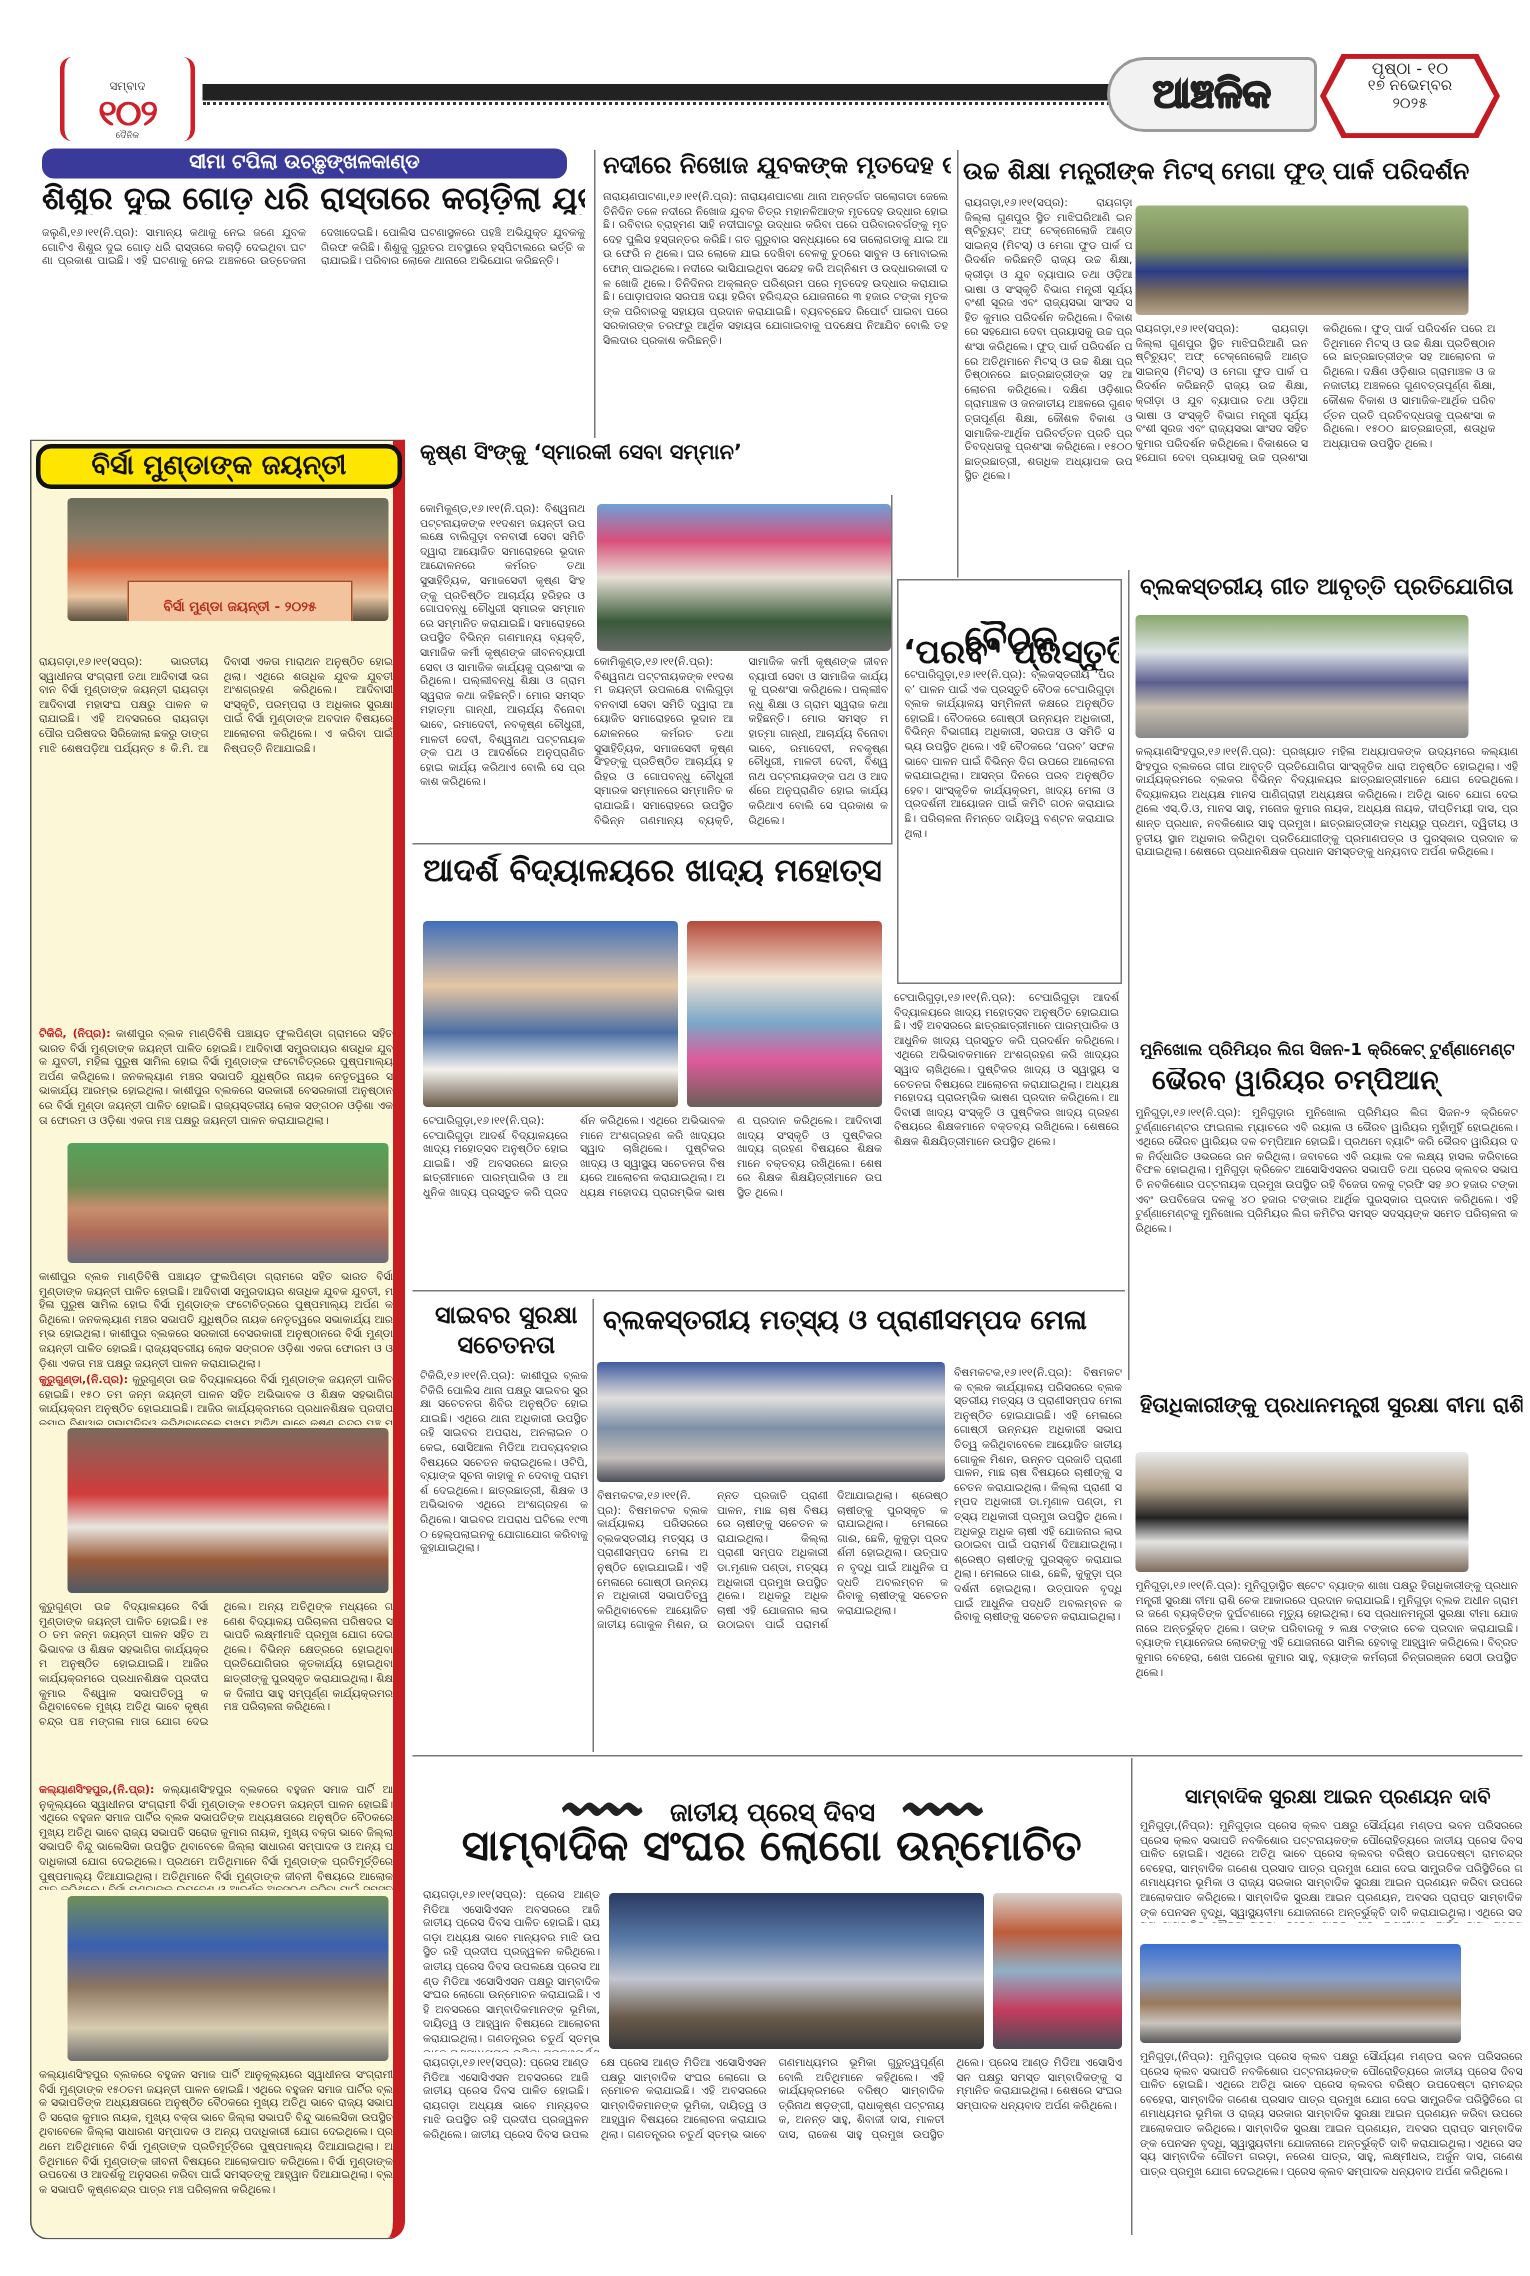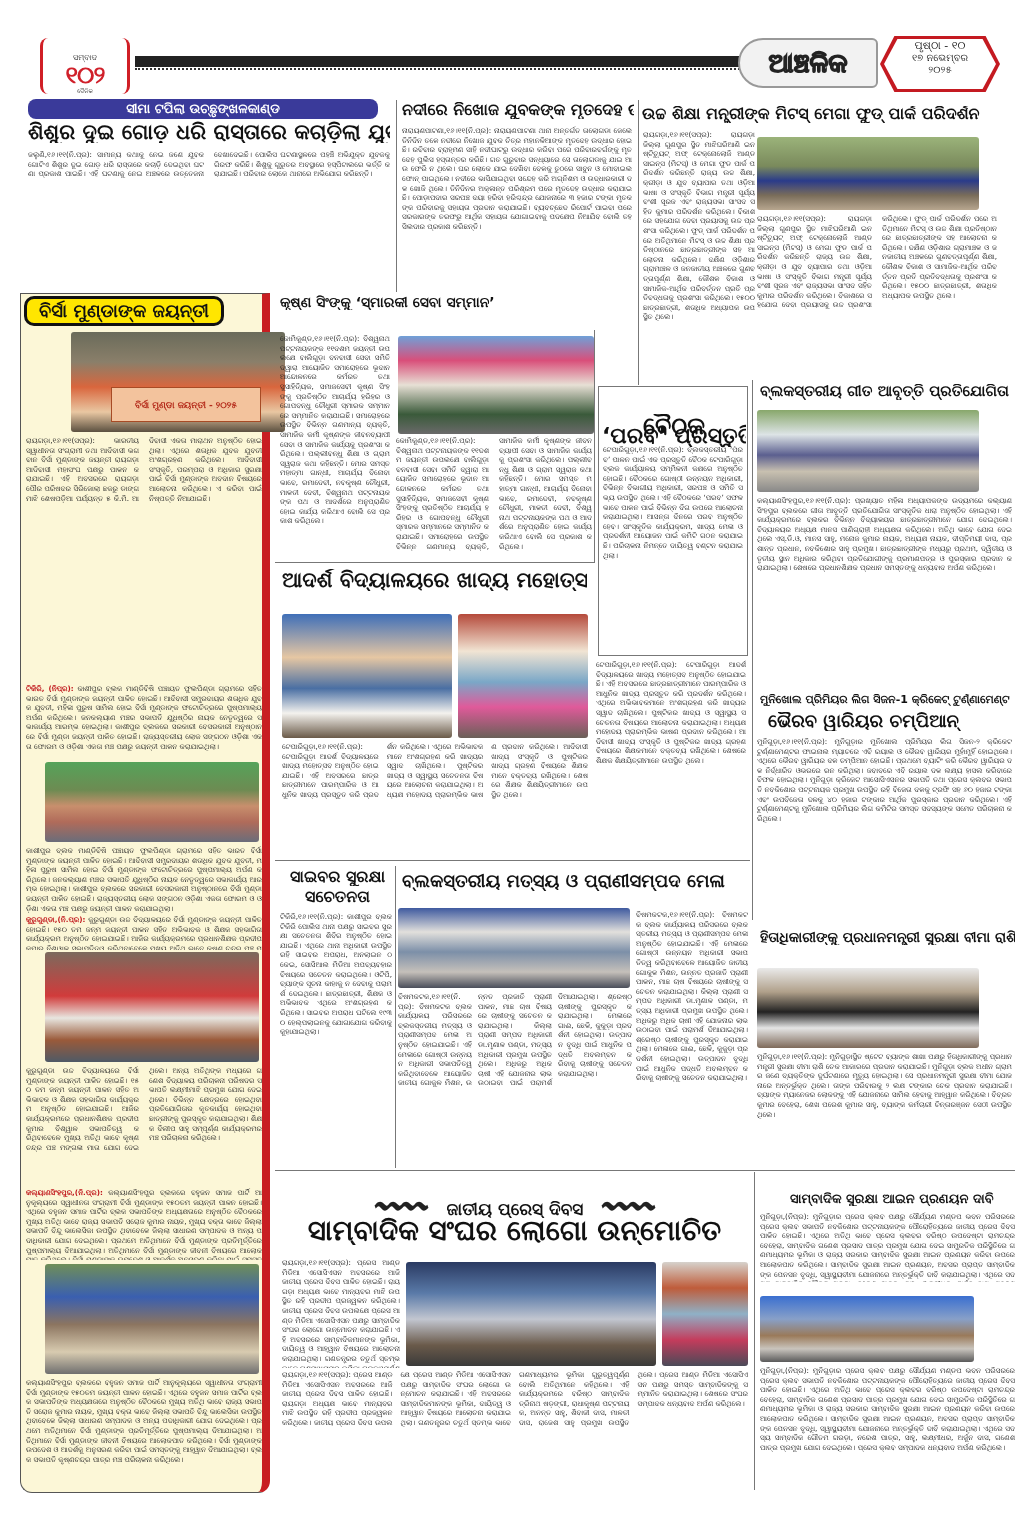--- a/index.html
+++ b/index.html
@@ -83,22 +83,22 @@
 <div class="abs hl" style="left:402px;top:102px;width:232px;font-size:16px;">ନଦୀରେ ନିଖୋଜ ଯୁବକଙ୍କ ମୃତଦେହ ଉଦ୍ଧାର</div>
 <div class="abs body-text" style="left:402px;top:126px;width:230px;height:160px;">ନାରାୟଣପାଟଣା,୧୬।୧୧(ନି.ପ୍ର): ନାରାୟଣପାଟଣା ଥାନା ଅନ୍ତର୍ଗତ ତାଲୋଗଡା ଜେଲେ ତିନିଦିନ ତଳେ ନଦୀରେ ନିଖୋଜ ଯୁବକ ଚିତ୍ର ମହାନଳିଆଙ୍କ ମୃତଦେହ ଉଦ୍ଧାର ହୋଇଛି। ରବିବାର ବ୍ରାହ୍ମଣ ସାହି ନଦୀଘାଟରୁ ଉଦ୍ଧାର କରିବା ପରେ ପରିବାରବର୍ଗଙ୍କୁ ମୃତଦେହ ପୁଲିସ ହସ୍ତାନ୍ତର କରିଛି। ଗତ ଗୁରୁବାର ସନ୍ଧ୍ୟାରେ ସେ ତାଲୋଗଡାକୁ ଯାଇ ଆଉ ଫେରି ନ ଥିଲେ। ଘର ଲୋକେ ଯାଇ ଦେଖିବା ବେଳକୁ ତୁଠରେ ସାବୁନ ଓ ମୋବାଇଲ ଫୋନ୍ ପାଇଥିଲେ। ନଦୀରେ ଭାସିଯାଇଥିବା ସନ୍ଦେହ କରି ଅଗ୍ନିଶମ ଓ ଉଦ୍ଧାରକାରୀ ଦଳ ଖୋଜି ଥିଲେ। ତିନିଦିନର ଅକ୍ଳାନ୍ତ ପରିଶ୍ରମ ପରେ ମୃତଦେହ ଉଦ୍ଧାର କରାଯାଇଛି। ପୋଡ଼ାପଦାର ସରପଞ୍ଚ ଦୟା ହରିବା ହରିଶ୍ଚନ୍ଦ୍ର ଯୋଜନାରେ ୩ ହଜାର ଟଙ୍କା ମୃତକଙ୍କ ପରିବାରକୁ ସହାୟତା ପ୍ରଦାନ କରାଯାଇଛି। ବ୍ୟବଚ୍ଛେଦ ରିପୋର୍ଟ ପାଇବା ପରେ ସରକାରଙ୍କ ତରଫରୁ ଆର୍ଥିକ ସହାୟତା ଯୋଗାଇବାକୁ ପଦକ୍ଷେପ ନିଆଯିବ ବୋଲି ତହସିଲଦାର ପ୍ରକାଶ କରିଛନ୍ତି।</div>
 
 <div class="vline" style="left:638px;top:100px;height:285px;"></div>
 <div class="abs hl" style="left:642px;top:106px;width:372px;font-size:16px;">ଉଚ୍ଚ ଶିକ୍ଷା ମନ୍ତ୍ରୀଙ୍କ ମିଟସ୍ ମେଗା ଫୁଡ୍ ପାର୍କ ପରିଦର୍ଶନ</div>
 <div class="abs body-text" style="left:643px;top:130px;width:112px;height:250px;">ରାୟଗଡ଼ା,୧୬।୧୧(ସପ୍ର): ରାୟଗଡ଼ା ଜିଲ୍ଲା ଗୁଣପୁର ସ୍ଥିତ ମାଝିଘରିଆଣି ଇନଷ୍ଟିଚ୍ୟୁଟ୍ ଅଫ୍ ଟେକ୍ନୋଲୋଜି ଆଣ୍ଡ ସାଇନ୍ସ (ମିଟସ୍) ଓ ମେଗା ଫୁଡ ପାର୍କ ପରିଦର୍ଶନ କରିଛନ୍ତି ରାଜ୍ୟ ଉଚ୍ଚ ଶିକ୍ଷା, କ୍ରୀଡ଼ା ଓ ଯୁବ ବ୍ୟାପାର ତଥା ଓଡ଼ିଆ ଭାଷା ଓ ସଂସ୍କୃତି ବିଭାଗ ମନ୍ତ୍ରୀ ସୂର୍ଯ୍ୟବଂଶୀ ସୂରଜ ଏବଂ ରାଜ୍ୟସଭା ସାଂସଦ ସହିତ କୁମାର ପରିଦର୍ଶନ କରିଥିଲେ। ବିକାଶରେ ସହଯୋଗ ଦେବା ପ୍ରୟାସକୁ ଉଚ୍ଚ ପ୍ରଶଂସା କରିଥିଲେ। ଫୁଡ୍ ପାର୍କ ପରିଦର୍ଶନ ପରେ ଅତିଥିମାନେ ମିଟସ୍ ଓ ଉଚ୍ଚ ଶିକ୍ଷା ପ୍ରତିଷ୍ଠାନରେ ଛାତ୍ରଛାତ୍ରୀଙ୍କ ସହ ଆଲୋଚନା କରିଥିଲେ। ଦକ୍ଷିଣ ଓଡ଼ିଶାର ଗ୍ରାମାଞ୍ଚଳ ଓ ଜନଜାତୀୟ ଅଞ୍ଚଳରେ ଗୁଣବତ୍ତାପୂର୍ଣ୍ଣ ଶିକ୍ଷା, କୌଶଳ ବିକାଶ ଓ ସାମାଜିକ-ଆର୍ଥିକ ପରିବର୍ତ୍ତନ ପ୍ରତି ପ୍ରତିବଦ୍ଧତାକୁ ପ୍ରଶଂସା କରିଥିଲେ। ୧୫୦୦ ଛାତ୍ରଛାତ୍ରୀ, ଶତାଧିକ ଅଧ୍ୟାପକ ଉପସ୍ଥିତ ଥିଲେ।</div>
 <div class="abs photo ph4" style="left:757px;top:137px;width:222px;height:73px;"></div>
 <div class="abs body-text cols2" style="left:757px;top:214px;width:240px;height:168px;">ରାୟଗଡ଼ା,୧୬।୧୧(ସପ୍ର): ରାୟଗଡ଼ା ଜିଲ୍ଲା ଗୁଣପୁର ସ୍ଥିତ ମାଝିଘରିଆଣି ଇନଷ୍ଟିଚ୍ୟୁଟ୍ ଅଫ୍ ଟେକ୍ନୋଲୋଜି ଆଣ୍ଡ ସାଇନ୍ସ (ମିଟସ୍) ଓ ମେଗା ଫୁଡ ପାର୍କ ପରିଦର୍ଶନ କରିଛନ୍ତି ରାଜ୍ୟ ଉଚ୍ଚ ଶିକ୍ଷା, କ୍ରୀଡ଼ା ଓ ଯୁବ ବ୍ୟାପାର ତଥା ଓଡ଼ିଆ ଭାଷା ଓ ସଂସ୍କୃତି ବିଭାଗ ମନ୍ତ୍ରୀ ସୂର୍ଯ୍ୟବଂଶୀ ସୂରଜ ଏବଂ ରାଜ୍ୟସଭା ସାଂସଦ ସହିତ କୁମାର ପରିଦର୍ଶନ କରିଥିଲେ। ବିକାଶରେ ସହଯୋଗ ଦେବା ପ୍ରୟାସକୁ ଉଚ୍ଚ ପ୍ରଶଂସା କରିଥିଲେ। ଫୁଡ୍ ପାର୍କ ପରିଦର୍ଶନ ପରେ ଅତିଥିମାନେ ମିଟସ୍ ଓ ଉଚ୍ଚ ଶିକ୍ଷା ପ୍ରତିଷ୍ଠାନରେ ଛାତ୍ରଛାତ୍ରୀଙ୍କ ସହ ଆଲୋଚନା କରିଥିଲେ। ଦକ୍ଷିଣ ଓଡ଼ିଶାର ଗ୍ରାମାଞ୍ଚଳ ଓ ଜନଜାତୀୟ ଅଞ୍ଚଳରେ ଗୁଣବତ୍ତାପୂର୍ଣ୍ଣ ଶିକ୍ଷା, କୌଶଳ ବିକାଶ ଓ ସାମାଜିକ-ଆର୍ଥିକ ପରିବର୍ତ୍ତନ ପ୍ରତି ପ୍ରତିବଦ୍ଧତାକୁ ପ୍ରଶଂସା କରିଥିଲେ। ୧୫୦୦ ଛାତ୍ରଛାତ୍ରୀ, ଶତାଧିକ ଅଧ୍ୟାପକ ଉପସ୍ଥିତ ଥିଲେ।</div>
 
 <div class="abs cream-col" style="left:20px;top:293px;width:250px;height:1200px;"></div>
-<div class="abs red-box-title" style="left:24px;top:296px;width:200px;height:30px;font-size:18px;line-height:24px;">ବିର୍ସା ମୁଣ୍ଡାଙ୍କ ଜୟନ୍ତୀ</div>
-<div class="abs photo ph1" style="left:45px;top:332px;width:214px;height:100px;margin-left:26px;">
+<div class="abs red-box-title" style="left:24px;top:296px;width:244px;height:30px;font-size:18px;line-height:24px;">ବିର୍ସା ମୁଣ୍ଡାଙ୍କ ଜୟନ୍ତୀ</div>
+<div class="abs photo ph1" style="left:45px;top:332px;width:214px;height:82px;">
   <div style="position:absolute;left:40px;top:55px;width:150px;height:35px;background:#f3c39d;border:1px solid #a74b25;font-size:9px;color:#b42a1a;font-weight:bold;text-align:center;line-height:35px;">ବିର୍ସା ମୁଣ୍ଡା ଜୟନ୍ତୀ - ୨୦୨୫</div>
 </div>
 <div class="abs body-text cols2" style="left:26px;top:436px;width:236px;height:245px;">ରାୟଗଡ଼ା,୧୬।୧୧(ସପ୍ର): ଭାରତୀୟ ସ୍ୱାଧୀନତା ସଂଗ୍ରାମୀ ତଥା ଆଦିବାସୀ ଭଗବାନ ବିର୍ସା ମୁଣ୍ଡାଙ୍କ ଜୟନ୍ତୀ ରାୟଗଡ଼ା ଆଦିବାସୀ ମହାସଂଘ ପକ୍ଷରୁ ପାଳନ କରାଯାଇଛି। ଏହି ଅବସରରେ ରାୟଗଡ଼ା ପୌର ପରିଷଦର ସିରିଜୋଲା ଛକରୁ ଡାଙ୍ଗମାଝି ଶେଷପଡ଼ିଆ ପର୍ଯ୍ୟନ୍ତ ୫ କି.ମି. ଆଦିବାସୀ ଏକତା ମାରାଥନ ଅନୁଷ୍ଠିତ ହୋଇଥିଲା। ଏଥିରେ ଶତାଧିକ ଯୁବକ ଯୁବତୀ ଅଂଶଗ୍ରହଣ କରିଥିଲେ। ଆଦିବାସୀ ସଂସ୍କୃତି, ପରମ୍ପରା ଓ ଅଧିକାର ସୁରକ୍ଷା ପାଇଁ ବିର୍ସା ମୁଣ୍ଡାଙ୍କ ଅବଦାନ ବିଷୟରେ ଆଲୋଚନା କରିଥିଲେ। ଏ କରିବା ପାଇଁ ନିଷ୍ପତ୍ତି ନିଆଯାଇଛି।</div>
 <div class="abs body-text" style="left:26px;top:684px;width:236px;height:70px;"><span class="dateline">ଟିକିରି, (ନିପ୍ର):</span><span> କାଶୀପୁର ବ୍ଲକ ମାଣ୍ଡିବିଷି ପଞ୍ଚାୟତ ଫୁଲପିଣ୍ଡା ଗ୍ରାମରେ ସହିତ ଭାରତ ବିର୍ସା ମୁଣ୍ଡାଙ୍କ ଜୟନ୍ତୀ ପାଳିତ ହୋଇଛି। ଆଦିବାସୀ ସମ୍ପ୍ରଦାୟର ଶତାଧିକ ଯୁବକ ଯୁବତୀ, ମହିଳା ପୁରୁଷ ସାମିଲ ହୋଇ ବିର୍ସା ମୁଣ୍ଡାଙ୍କ ଫଟୋଚିତ୍ରରେ ପୁଷ୍ପମାଲ୍ୟ ଅର୍ପଣ କରିଥିଲେ। ଜନକଲ୍ୟାଣ ମଞ୍ଚର ସଭାପତି ଯୁଧିଷ୍ଠିର ନାୟକ ନେତୃତ୍ୱରେ ସଭାକାର୍ଯ୍ୟ ଆରମ୍ଭ ହୋଇଥିଲା। କାଶୀପୁର ବ୍ଲକରେ ସରକାରୀ ବେସରକାରୀ ଅନୁଷ୍ଠାନରେ ବିର୍ସା ମୁଣ୍ଡା ଜୟନ୍ତୀ ପାଳିତ ହୋଇଛି। ରାଜ୍ୟସ୍ତରୀୟ ଲୋକ ସଙ୍ଗଠନ ଓଡ଼ିଶା ଏକତା ଫୋରମ ଓ ଓଡ଼ିଶା ଏକତା ମଞ୍ଚ ପକ୍ଷରୁ ଜୟନ୍ତୀ ପାଳନ କରାଯାଇଥିଲା।</span></div>
 <div class="abs photo ph2" style="left:45px;top:762px;width:214px;height:80px;"></div>
 <div class="abs body-text" style="left:26px;top:846px;width:236px;height:70px;"> କାଶୀପୁର ବ୍ଲକ ମାଣ୍ଡିବିଷି ପଞ୍ଚାୟତ ଫୁଲପିଣ୍ଡା ଗ୍ରାମରେ ସହିତ ଭାରତ ବିର୍ସା ମୁଣ୍ଡାଙ୍କ ଜୟନ୍ତୀ ପାଳିତ ହୋଇଛି। ଆଦିବାସୀ ସମ୍ପ୍ରଦାୟର ଶତାଧିକ ଯୁବକ ଯୁବତୀ, ମହିଳା ପୁରୁଷ ସାମିଲ ହୋଇ ବିର୍ସା ମୁଣ୍ଡାଙ୍କ ଫଟୋଚିତ୍ରରେ ପୁଷ୍ପମାଲ୍ୟ ଅର୍ପଣ କରିଥିଲେ। ଜନକଲ୍ୟାଣ ମଞ୍ଚର ସଭାପତି ଯୁଧିଷ୍ଠିର ନାୟକ ନେତୃତ୍ୱରେ ସଭାକାର୍ଯ୍ୟ ଆରମ୍ଭ ହୋଇଥିଲା। କାଶୀପୁର ବ୍ଲକରେ ସରକାରୀ ବେସରକାରୀ ଅନୁଷ୍ଠାନରେ ବିର୍ସା ମୁଣ୍ଡା ଜୟନ୍ତୀ ପାଳିତ ହୋଇଛି। ରାଜ୍ୟସ୍ତରୀୟ ଲୋକ ସଙ୍ଗଠନ ଓଡ଼ିଶା ଏକତା ଫୋରମ ଓ ଓଡ଼ିଶା ଏକତା ମଞ୍ଚ ପକ୍ଷରୁ ଜୟନ୍ତୀ ପାଳନ କରାଯାଇଥିଲା।</div>
 <div class="abs body-text" style="left:26px;top:915px;width:236px;height:35px;"><span class="dateline">କୁରୁଗୁଣ୍ଡା,(ନି.ପ୍ର):</span><span> କୁରୁଗୁଣ୍ଡା ଉଚ୍ଚ ବିଦ୍ୟାଳୟରେ ବିର୍ସା ମୁଣ୍ଡାଙ୍କ ଜୟନ୍ତୀ ପାଳିତ ହୋଇଛି। ୧୫୦ ତମ ଜନ୍ମ ଜୟନ୍ତୀ ପାଳନ ସହିତ ଅଭିଭାବକ ଓ ଶିକ୍ଷକ ସହଭାଗିତା କାର୍ଯ୍ୟକ୍ରମ ଅନୁଷ୍ଠିତ ହୋଇଯାଇଛି। ଆଜିର କାର୍ଯ୍ୟକ୍ରମରେ ପ୍ରଧାନଶିକ୍ଷକ ପ୍ରଦୀପ କୁମାର ବିଶ୍ୱାଳ ସଭାପତିତ୍ୱ କରିଥିବାବେଳେ ମୁଖ୍ୟ ଅତିଥି ଭାବେ କୃଷ୍ଣ ଚନ୍ଦ୍ର ପଞ୍ଚ ମଙ୍ଗଳା ମାତା ଯୋଗ ଦେଇଥିଲେ। ଅନ୍ୟ ଅତିଥିଙ୍କ ମଧ୍ୟରେ ଗଣେଶ ବିଦ୍ୟାଳୟ ପରିଚାଳନା ପରିଷଦର ସଭାପତି ଲକ୍ଷ୍ମୀମାଝି ପ୍ରମୁଖ ଯୋଗ ଦେଇଥିଲେ। ବିଭିନ୍ନ କ୍ଷେତ୍ରରେ ହୋଇଥିବା ପ୍ରତିଯୋଗିତାର କୃତକାର୍ଯ୍ୟ ହୋଇଥିବା ଛାତ୍ରୀଙ୍କୁ ପୁରସ୍କୃତ କରାଯାଇଥିଲା। ଶିକ୍ଷକ ଦିଲୀପ ସାହୁ ସମ୍ପୂର୍ଣ୍ଣ କାର୍ଯ୍ୟକ୍ରମର ମଞ୍ଚ ପରିଚାଳନା କରିଥିଲେ।</span></div>
 <div class="abs photo ph3" style="left:45px;top:952px;width:214px;height:110px;"></div>
 <div class="abs body-text cols2" style="left:26px;top:1066px;width:236px;height:110px;"> କୁରୁଗୁଣ୍ଡା ଉଚ୍ଚ ବିଦ୍ୟାଳୟରେ ବିର୍ସା ମୁଣ୍ଡାଙ୍କ ଜୟନ୍ତୀ ପାଳିତ ହୋଇଛି। ୧୫୦ ତମ ଜନ୍ମ ଜୟନ୍ତୀ ପାଳନ ସହିତ ଅଭିଭାବକ ଓ ଶିକ୍ଷକ ସହଭାଗିତା କାର୍ଯ୍ୟକ୍ରମ ଅନୁଷ୍ଠିତ ହୋଇଯାଇଛି। ଆଜିର କାର୍ଯ୍ୟକ୍ରମରେ ପ୍ରଧାନଶିକ୍ଷକ ପ୍ରଦୀପ କୁମାର ବିଶ୍ୱାଳ ସଭାପତିତ୍ୱ କରିଥିବାବେଳେ ମୁଖ୍ୟ ଅତିଥି ଭାବେ କୃଷ୍ଣ ଚନ୍ଦ୍ର ପଞ୍ଚ ମଙ୍ଗଳା ମାତା ଯୋଗ ଦେଇଥିଲେ। ଅନ୍ୟ ଅତିଥିଙ୍କ ମଧ୍ୟରେ ଗଣେଶ ବିଦ୍ୟାଳୟ ପରିଚାଳନା ପରିଷଦର ସଭାପତି ଲକ୍ଷ୍ମୀମାଝି ପ୍ରମୁଖ ଯୋଗ ଦେଇଥିଲେ। ବିଭିନ୍ନ କ୍ଷେତ୍ରରେ ହୋଇଥିବା ପ୍ରତିଯୋଗିତାର କୃତକାର୍ଯ୍ୟ ହୋଇଥିବା ଛାତ୍ରୀଙ୍କୁ ପୁରସ୍କୃତ କରାଯାଇଥିଲା। ଶିକ୍ଷକ ଦିଲୀପ ସାହୁ ସମ୍ପୂର୍ଣ୍ଣ କାର୍ଯ୍ୟକ୍ରମର ମଞ୍ଚ ପରିଚାଳନା କରିଥିଲେ।</div>
 <div class="abs body-text" style="left:26px;top:1188px;width:236px;height:72px;"><span class="dateline">କଲ୍ୟାଣସିଂହପୁର,(ନି.ପ୍ର):</span><span> କଲ୍ୟାଣସିଂହପୁର ବ୍ଲକରେ ବହୁଜନ ସମାଜ ପାର୍ଟି ଆନୁକୂଲ୍ୟରେ ସ୍ୱାଧୀନତା ସଂଗ୍ରାମୀ ବିର୍ସା ମୁଣ୍ଡାଙ୍କ ୧୫୦ତମ ଜୟନ୍ତୀ ପାଳନ ହୋଇଛି। ଏଥିରେ ବହୁଜନ ସମାଜ ପାର୍ଟିର ବ୍ଲକ ସଭାପତିଙ୍କ ଅଧ୍ୟକ୍ଷତାରେ ଅନୁଷ୍ଠିତ ବୈଠକରେ ମୁଖ୍ୟ ଅତିଥି ଭାବେ ରାଜ୍ୟ ସଭାପତି ସରୋଜ କୁମାର ନାୟକ, ମୁଖ୍ୟ ବକ୍ତା ଭାବେ ଜିଲ୍ଲା ସଭାପତି ବିନ୍ଦୁ ଭାଲେସିକା ଉପସ୍ଥିତ ଥିବାବେଳେ ଜିଲ୍ଲା ସାଧାରଣ ସମ୍ପାଦକ ଓ ଅନ୍ୟ ପଦାଧିକାରୀ ଯୋଗ ଦେଇଥିଲେ। ପ୍ରଥମେ ଅତିଥିମାନେ ବିର୍ସା ମୁଣ୍ଡାଙ୍କ ପ୍ରତିମୂର୍ତ୍ତିରେ ପୁଷ୍ପମାଲ୍ୟ ଦିଆଯାଇଥିଲା। ଅତିଥିମାନେ ବିର୍ସା ମୁଣ୍ଡାଙ୍କ ଜୀବନୀ ବିଷୟରେ ଆଲୋକପାତ କରିଥିଲେ। ବିର୍ସା ମୁଣ୍ଡାଙ୍କ ଉପଦେଶ ଓ ଆଦର୍ଶକୁ ଅନୁସରଣ କରିବା ପାଇଁ ସମସ୍ତଙ୍କୁ ଆହ୍ୱାନ ଦିଆଯାଇଥିଲା। ବ୍ଲକ ସଭାପତି କୃଷ୍ଣଚନ୍ଦ୍ର ପାତ୍ର ମଞ୍ଚ ପରିଚାଳନା କରିଥିଲେ।</span></div>

